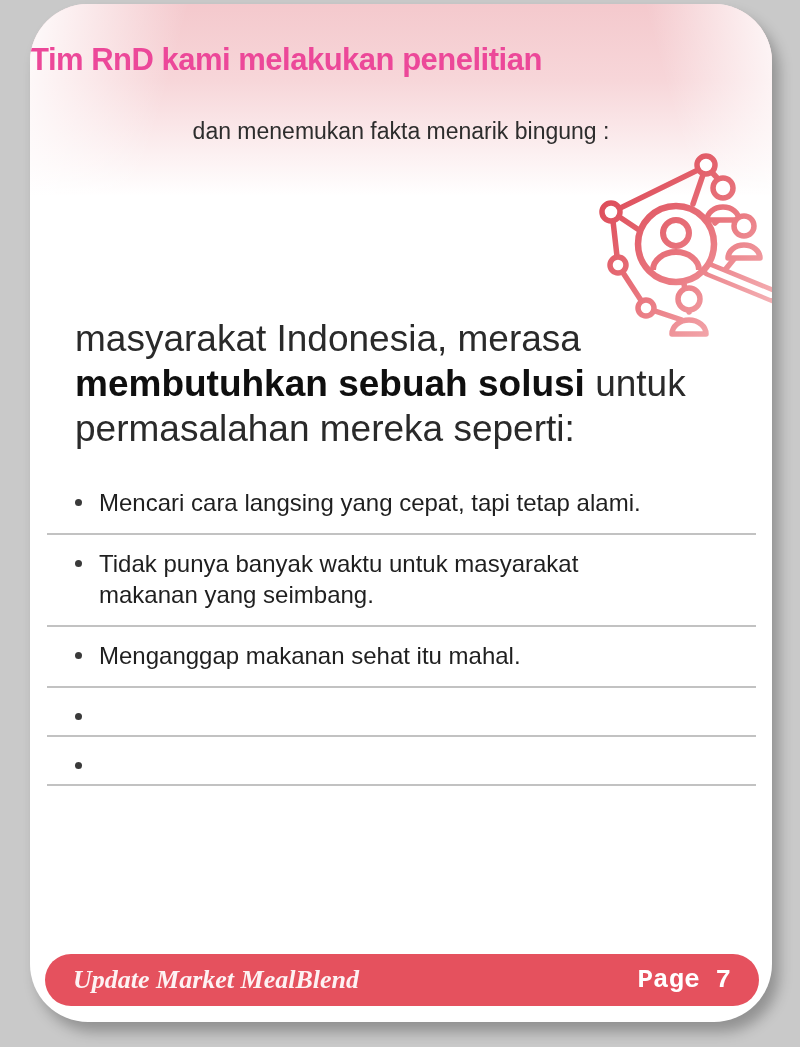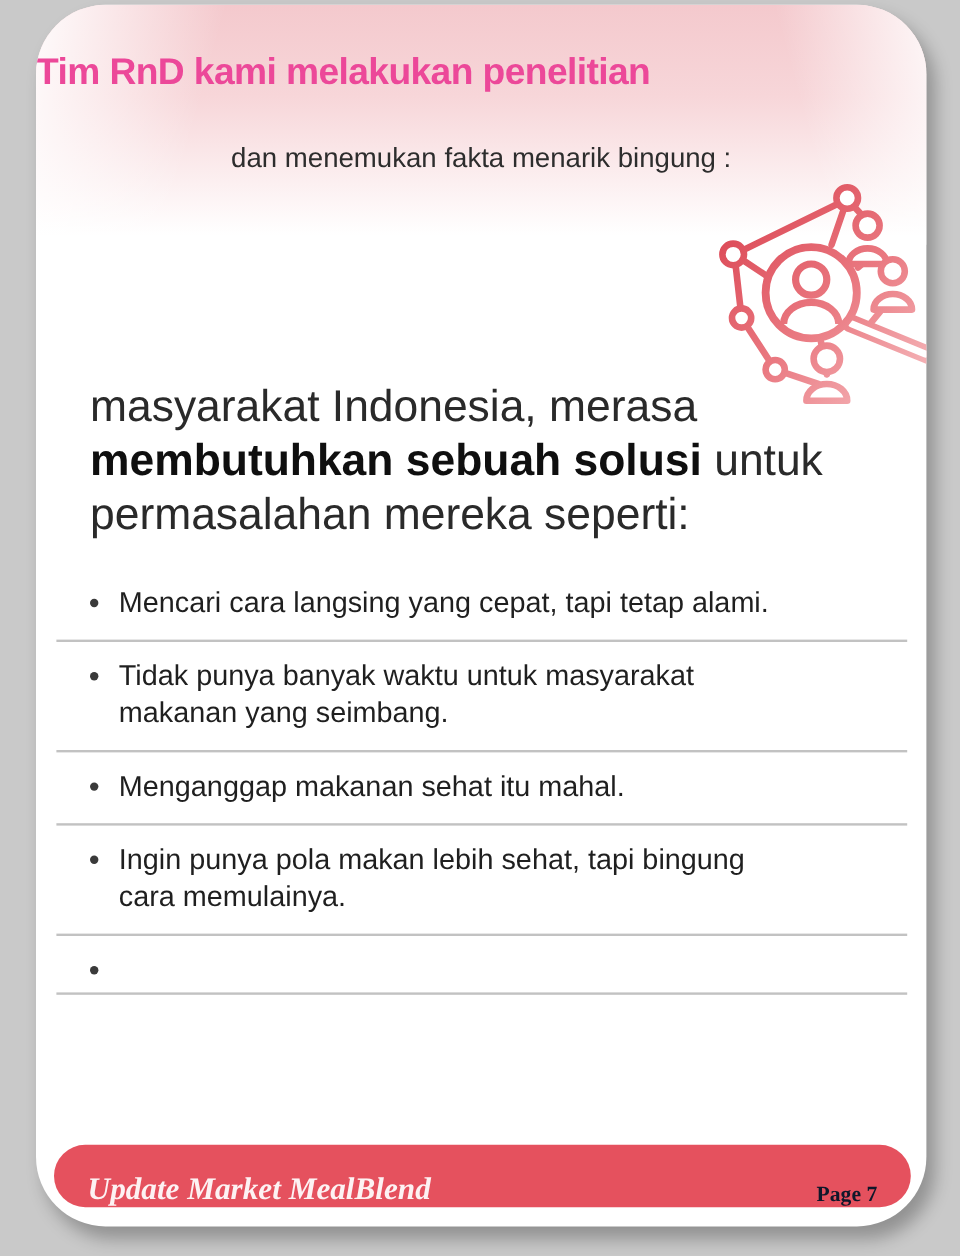--- a/index.html
+++ b/index.html
@@ -70,33 +70,33 @@
     flex:none;
     width:7px; height:7px; border-radius:50%;
     background:#3a3a3a;
     margin-top:12px;
   }
   .btxt { max-width:562px; }
   .footer-pill {
     position:absolute; left:15px; right:13px; bottom:16px;
     height:52px; border-radius:26px;
     background:#e5515e;
-    display:flex; align-items:flex-end; justify-content:space-between;
+    display:flex; align-items:center; justify-content:space-between;
     padding:0 28px;
     box-sizing:border-box;
   }
   .footer-label {
     font-family:"Liberation Serif", serif;
     font-style:italic; font-weight:600;
     font-size:26px; color:#fdf2f3;
   }
   .footer-page {
-    font-family:Liberation Serif, serif;
+    font-family:Liberation Mono, monospace;
     font-weight:700;
-    font-size:18px; color:#0f172a;
+    font-size:26px; color:#ffffff;
   }
 </style>
 </head>
 <body>
 
 <div class="card">
 
   <div class="header-gradient"></div>
 
   <div class="title">
@@ -158,21 +158,20 @@
     <li>
       <span class="dot"></span>
       <span class="btxt">Tidak punya banyak waktu untuk masyarakat makanan yang seimbang.</span>
     </li>
     <li>
       <span class="dot"></span>
       <span class="btxt">Menganggap makanan sehat itu mahal.</span>
     </li>
     <li>
       <span class="dot"></span>
-      <span class="btxt">Ingin punya pola makan lebih sehat, tapi bingung cara memulainya.</span>
     </li>
     <li>
       <span class="dot"></span>
     </li>
   </ul>
 
   <div class="footer-pill">
     <span class="footer-label">Update Market MealBlend</span>
     <span class="footer-page">Page 7</span>
   </div>

